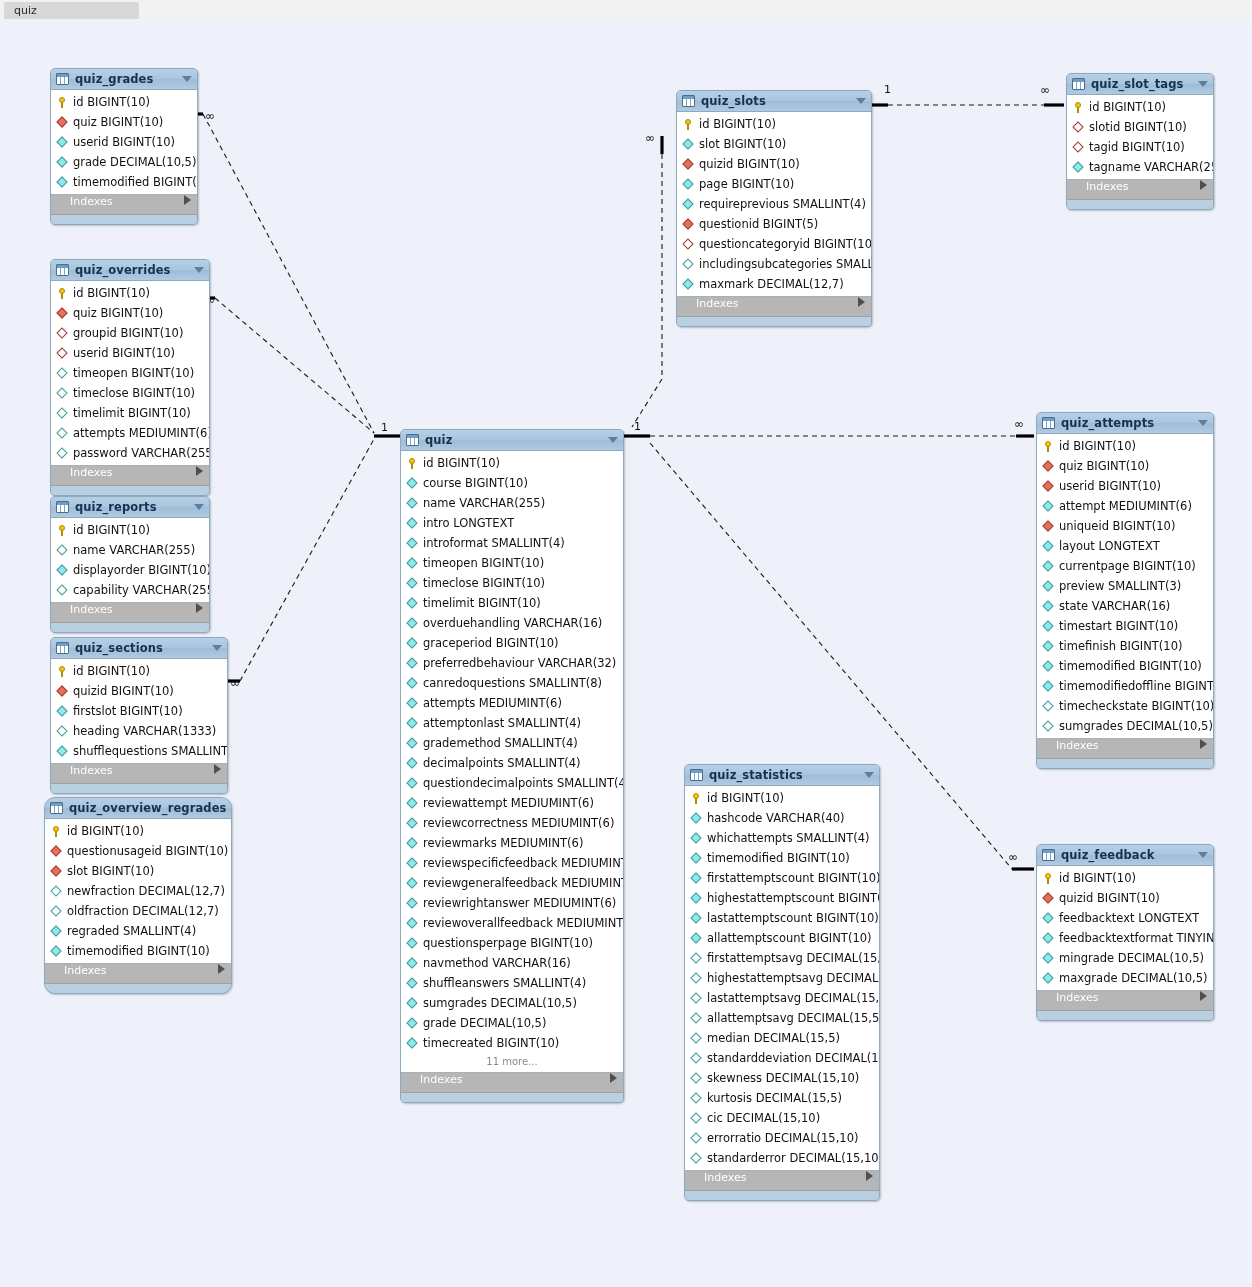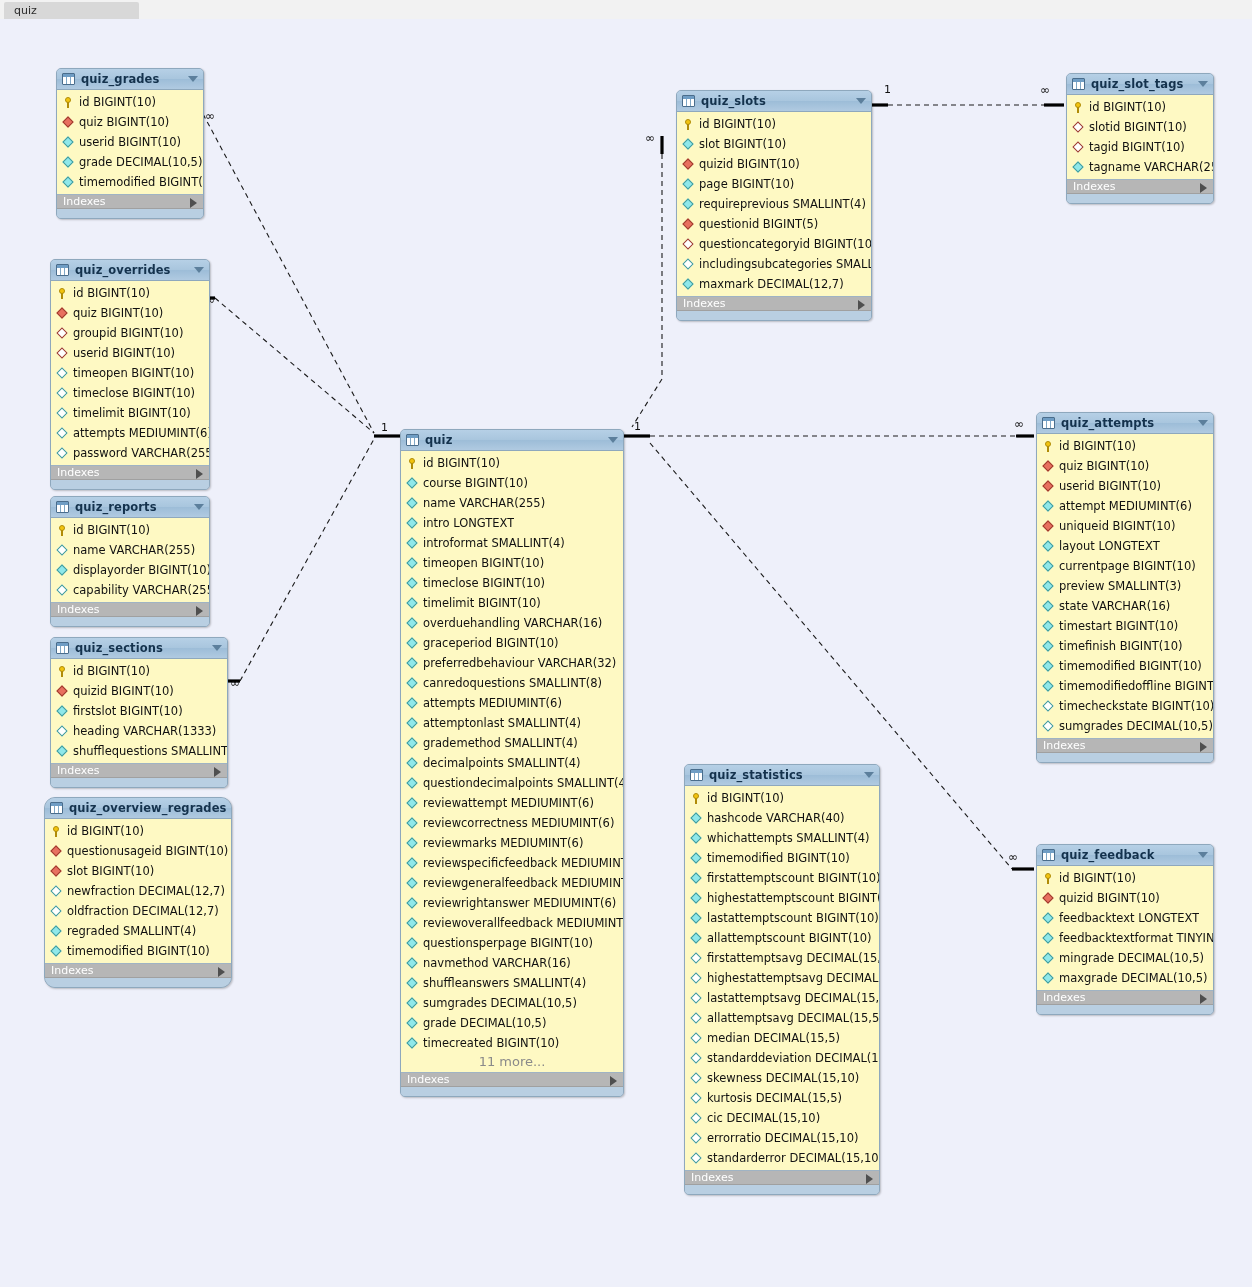--- a/index.html
+++ b/index.html
@@ -94,37 +94,37 @@
     letter-spacing: 0.1px;
   }
   .tri-down {
     width: 0; height: 0; flex: 0 0 auto;
     border-left: 5px solid transparent;
     border-right: 5px solid transparent;
     border-top: 6px solid #5c7f9c;
     margin-left: 6px;
   }
   .tbl-cols {
-    background: #fef9c3;
+    background: #ffffff;
     border-bottom: 1px solid #9fb3c4;
     padding: 2px 0 2px 0;
   }
   .col {
     display: flex; align-items: center;
     height: 20px;
     padding-left: 5px;
     font-size: 11.5px;
     color: #111111;
     white-space: nowrap;
     box-sizing: border-box;
   }
   .col .nm { overflow: hidden; }
   .more {
     height: 17px; line-height: 17px;
-    font-size: 13px; color: #8a8a8a;
+    font-size: 10px; color: #8a8a8a;
     text-align: center;
   }
   
   .gl { width: 13px; height: 13px; margin-right: 4px; flex: 0 0 auto; position: relative; }
   .gl.key::before {
     content: ""; position: absolute; left: 3px; top: 1px;
     width: 6px; height: 6px; border-radius: 50%;
     background: #f2c40f; border: 1px solid #b08b07;
     box-sizing: border-box;
   }
@@ -138,25 +138,25 @@
     content: ""; position: absolute; left: 2px; top: 2px;
     width: 8px; height: 8px;
     transform: rotate(45deg);
     box-sizing: border-box;
   }
   .gl.dia.fk::before   { background: #e8705f; border: 1px solid #9d3a2c; }
   .gl.dia.cyan::before { background: #8fe8ea; border: 1px solid #3f9a9c; }
   .gl.dia.open::before { background: #ffffff; border: 1px solid #3f9a9c; }
   .gl.dia.openr::before{ background: #ffffff; border: 1px solid #9d3a2c; }
   .tbl-foot {
-    height: 14px;
+    height: 20px;
     background: #b6b6b6;
     border-bottom: 1px solid #a0a0a0;
-    display: flex; align-items: flex-end;
-    padding: 0 6px 0 6px;
+    display: flex; align-items: flex-start;
+    padding: 0 6px 0 19px;
     box-sizing: border-box;
   }
   .tbl-foot .lbl {
     font-size: 11px; color: #ffffff; flex: 1 1 auto;
     white-space: nowrap;
   }
   .tri-right {
     width: 0; height: 0; flex: 0 0 auto;
     border-top: 5px solid transparent;
     border-bottom: 5px solid transparent;
@@ -209,21 +209,21 @@
     <div class="card inf" style="left:230px;top:659px;">∞</div>
     <div class="card" style="left:381px;top:404px;">1</div>
     <div class="card" style="left:634px;top:403px;">1</div>
     <div class="card inf" style="left:645px;top:114px;">∞</div>
     <div class="card" style="left:884px;top:66px;">1</div>
     <div class="card inf" style="left:1040px;top:66px;">∞</div>
     <div class="card inf" style="left:1014px;top:400px;">∞</div>
     <div class="card inf" style="left:1008px;top:833px;">∞</div>
 
     <div id="tables-host">
-        <div class="tbl" style="left: 56px; top: 49px; width: 148px;">
+        <div class="tbl" style="left: 50px; top: 49px; width: 148px;">
           <div class="tbl-head">
             <span class="tbl-icon"></span>
             <span class="tbl-title">quiz_grades</span>
             <span class="tri-down"></span>
           </div>
           <div class="tbl-cols">
             <div class="col">
               <span class="gl key"></span>
               <span class="nm">id BIGINT(10)</span>
             </div>

